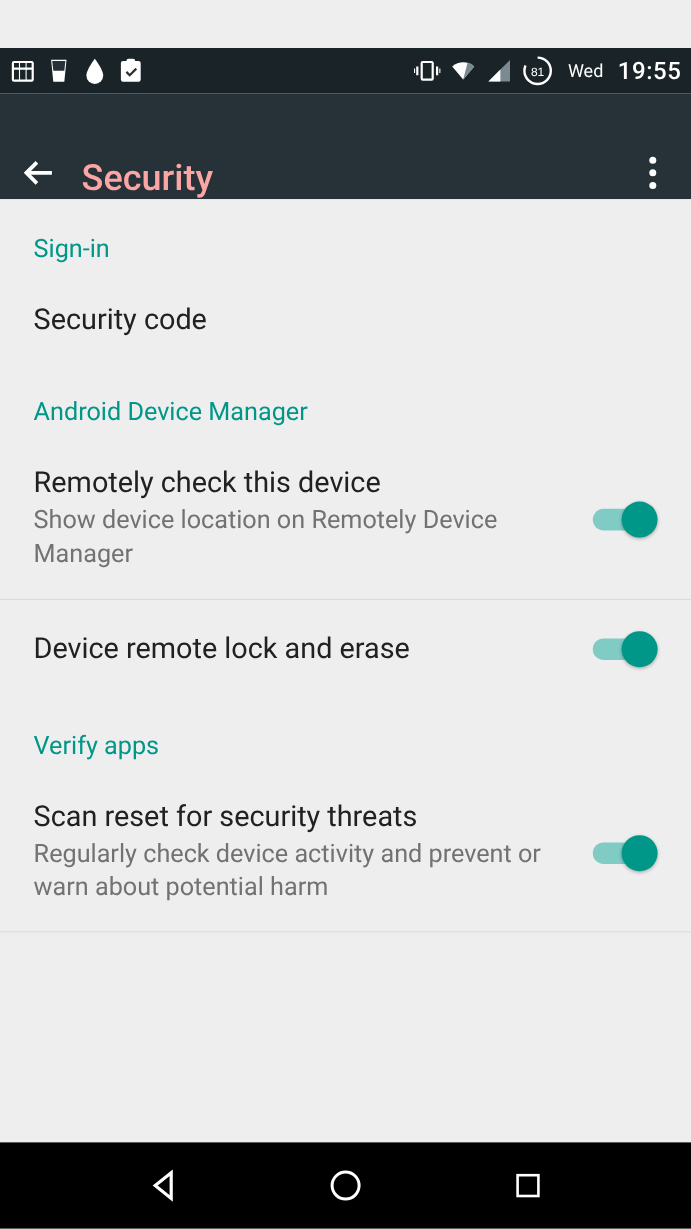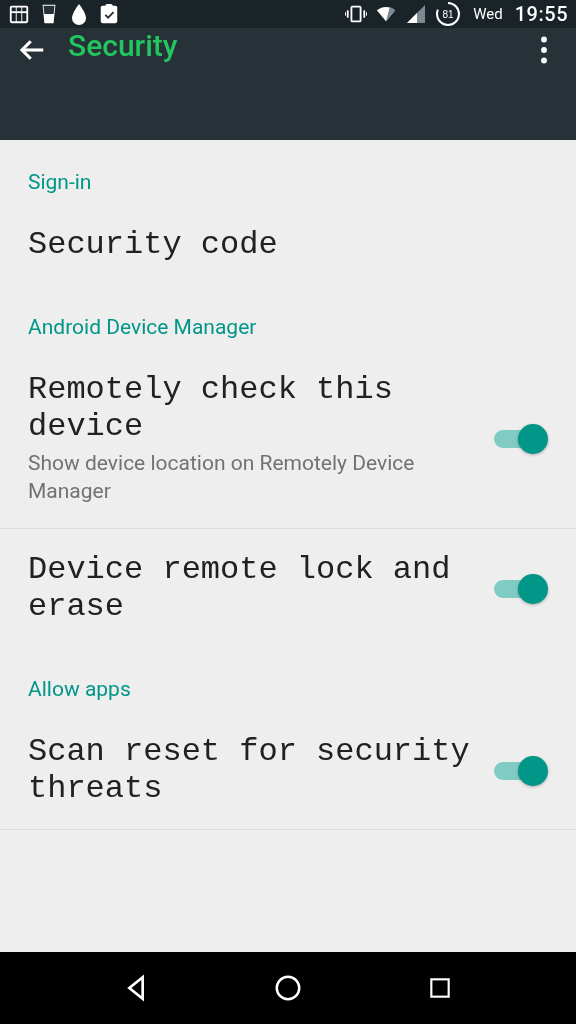--- a/index.html
+++ b/index.html
@@ -5,59 +5,60 @@
     * { margin: 0; padding: 0; box-sizing: border-box; }
     body {
       width: 576px;
       height: 1024px;
       font-family: Roboto, "Helvetica Neue", Arial, sans-serif;
       background: #eeeeee;
       overflow: hidden;
       position: relative;
     }
     .status-bar {
-      height: 28px;
+      height: 38px;
       background: #1a2428;
       color: #fff;
       display: flex;
       align-items: center;
       padding: 0 8px;
       font-size: 20px;
+      margin-top: 40px;
     }
     .status-left { display: flex; gap: 8px; align-items: center; }
     .status-right { margin-left: auto; display: flex; gap: 8px; align-items: center; }
     .status-icon { width: 22px; height: 22px; display: flex; align-items: center; justify-content: center; }
     .status-time { font-weight: 500; letter-spacing: 0.5px; margin-left: 4px; }
     .status-day { font-size: 15px; margin-left: 4px; }
     .toolbar {
-      height: 112px;
+      height: 88px;
       background: #263238;
-      color: #22c55e;
+      color: #fca5a5;
       display: flex;
-      align-items: flex-start;
+      align-items: flex-end;
       padding: 0 10px;
     }
     .back-btn { width: 44px; height: 44px; display:flex; align-items:center; justify-content:center; cursor:pointer; }
     .toolbar-title { font-size: 30px; font-weight: 500; margin-left: 14px; }
     .overflow-btn { margin-left: auto; width: 44px; height: 44px; display:flex; align-items:center; justify-content:center; cursor:pointer; }
     .content { background: #eeeeee; }
     .section-header {
       color: #009688;
       font-size: 21px;
       font-weight: 400;
       padding: 30px 28px 10px;
     }
     .row {
       padding: 22px 28px;
       display: flex;
       align-items: center;
       cursor: pointer;
     }
     .row-text { flex: 1; padding-right: 16px; }
-    .row-title { font-size: 32px; color: #212121; font-family: Liberation Mono, monospace; }
+    .row-title { font-size: 24px; color: #212121; }
     .row-sub { font-size: 21px; color: #727272; margin-top: 4px; line-height: 1.35; }
     .divider { height: 1px; background: #dcdcdc; margin: 0; }
     .switch {
       width: 60px; height: 36px; position: relative; flex-shrink: 0;
     }
     .switch-track {
       position: absolute; top: 10px; left: 6px; width: 44px; height: 18px;
       border-radius: 9px; background: #80cbc4;
     }
     .switch-thumb {
@@ -183,25 +184,26 @@
   <div class="row">
     <div class="row-text">
       <div class="row-title">Device remote lock and erase</div>
     </div>
     <div class="switch">
       <div class="switch-track"></div>
         <div class="switch-thumb"></div>
     </div>
   </div>
 
-  <div class="section-header">Allow apps</div>
+  <div class="section-header">Verify apps</div>
 
   <div class="row">
     <div class="row-text">
       <div class="row-title">Scan reset for security threats</div>
+      <div class="row-sub">Regularly check device activity and prevent or warn about potential harm</div>
     </div>
     <div class="switch">
       <div class="switch-track"></div>
         <div class="switch-thumb"></div>
     </div>
   </div>
 
   <div class="divider"></div>
 </div>
 

